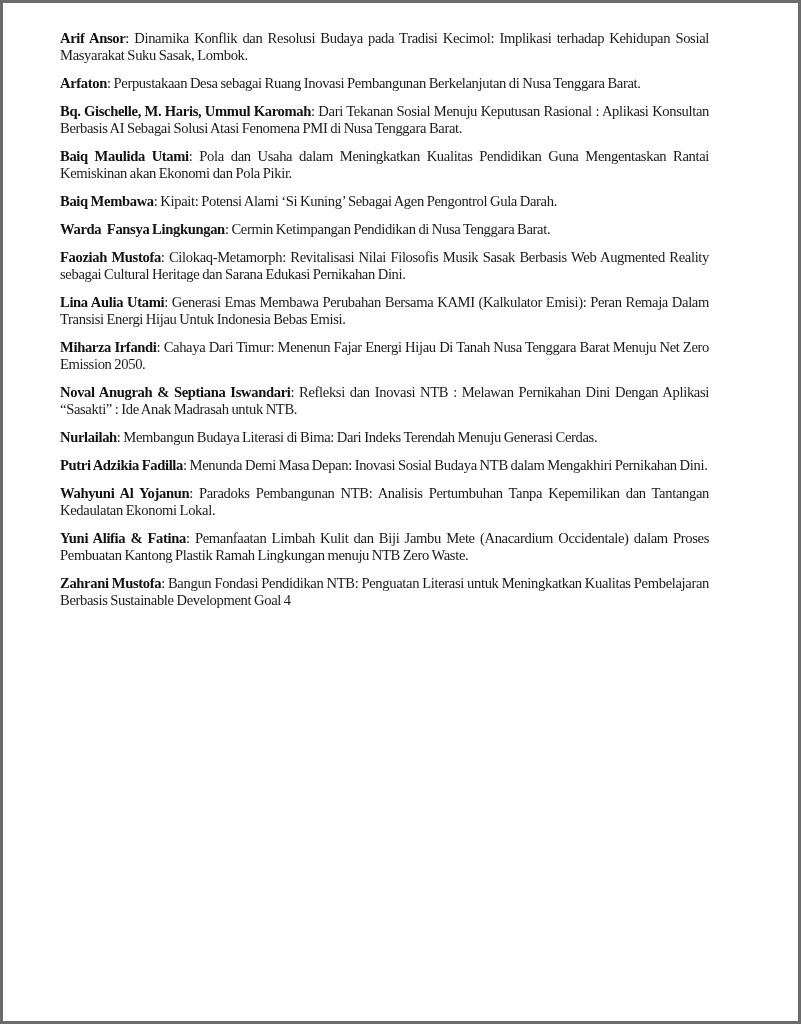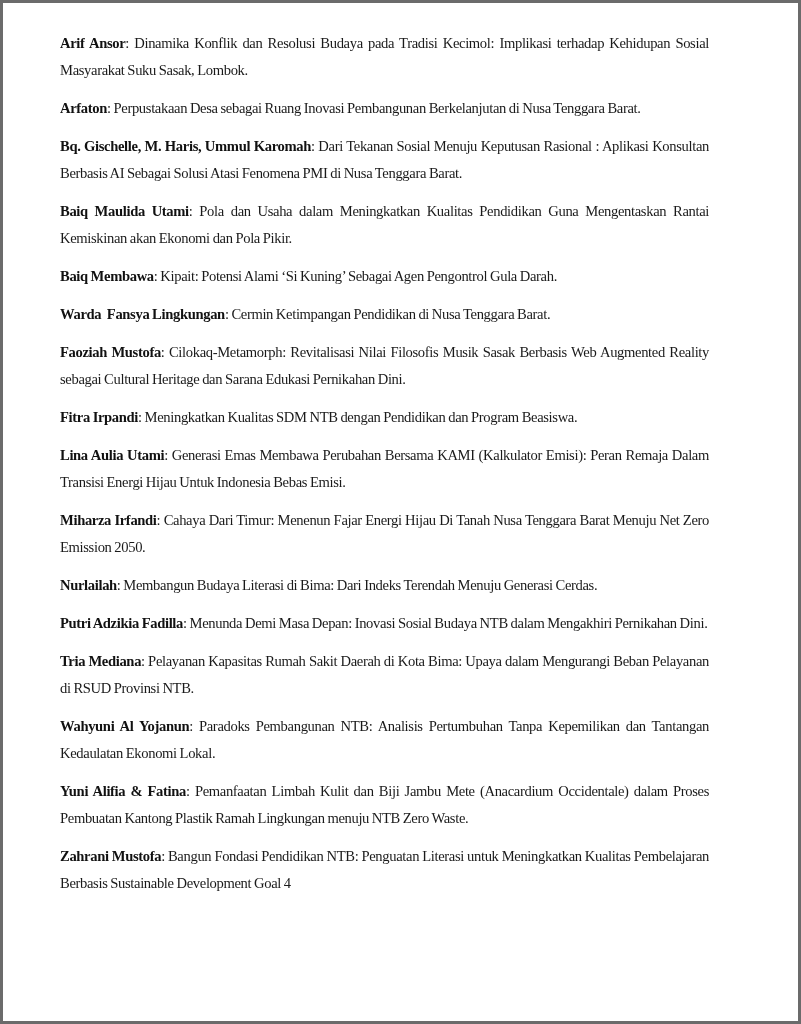--- a/index.html
+++ b/index.html
@@ -11,21 +11,21 @@
       box-shadow: 1px 1px 2px #9a9a9a;
       background: #ffffff;
       box-sizing: content-box;
     }
     .content {
       position: absolute;
       left: 57px; top: 27px;
       width: 649px;
       font-family: "Liberation Serif", "DejaVu Serif", serif;
       font-size: 14.6px;
-      line-height: 27px;
+      line-height: 17px;
       color: #1a1a1a;
       letter-spacing: -0.35px;
       word-spacing: -0.5px;
     }
     .entry {
       margin: 0 0 11px 0;
       text-align: justify;
     }
     .author { font-weight: bold; color: #111; }
   </style>
@@ -34,23 +34,22 @@
 
 <div class="frame">
   <div class="content">
     <p class="entry"><span class="author">Arif Ansor</span><span>: Dinamika Konflik dan Resolusi Budaya pada Tradisi Kecimol: Implikasi terhadap Kehidupan Sosial Masyarakat Suku Sasak, Lombok.</span></p>
     <p class="entry"><span class="author">Arfaton</span><span>: Perpustakaan Desa sebagai Ruang Inovasi Pembangunan Berkelanjutan di Nusa Tenggara Barat.</span></p>
     <p class="entry"><span class="author">Bq. Gischelle, M. Haris, Ummul Karomah</span><span>: Dari Tekanan Sosial Menuju Keputusan Rasional : Aplikasi Konsultan Berbasis AI Sebagai Solusi Atasi Fenomena PMI di Nusa Tenggara Barat.</span></p>
     <p class="entry"><span class="author">Baiq Maulida Utami</span><span>: Pola dan Usaha dalam Meningkatkan Kualitas Pendidikan Guna Mengentaskan Rantai Kemiskinan akan Ekonomi dan Pola Pikir.</span></p>
     <p class="entry"><span class="author">Baiq Membawa</span><span>: Kipait: Potensi Alami ‘Si Kuning’ Sebagai Agen Pengontrol Gula Darah.</span></p>
     <p class="entry"><span class="author" style="white-space:pre">Warda  Fansya Lingkungan</span><span>: Cermin Ketimpangan Pendidikan di Nusa Tenggara Barat.</span></p>
     <p class="entry"><span class="author">Faoziah Mustofa</span><span>: Cilokaq-Metamorph: Revitalisasi Nilai Filosofis Musik Sasak Berbasis Web Augmented Reality sebagai Cultural Heritage dan Sarana Edukasi Pernikahan Dini.</span></p>
-    <p class="entry"><span class="author">Fitra Irpandi</span><span>: Meningkatkan Kualitas SDM NTB dengan Pendidikan dan Program Beasiswa.</span></p>
     <p class="entry"><span class="author">Lina Aulia Utami</span><span>: Generasi Emas Membawa Perubahan Bersama KAMI (Kalkulator Emisi): Peran Remaja Dalam Transisi Energi Hijau Untuk Indonesia Bebas Emisi.</span></p>
     <p class="entry"><span class="author">Miharza Irfandi</span><span>: Cahaya Dari Timur: Menenun Fajar Energi Hijau Di Tanah Nusa Tenggara Barat Menuju Net Zero Emission 2050.</span></p>
+    <p class="entry"><span class="author">Noval Anugrah &amp; Septiana Iswandari</span><span>: Refleksi dan Inovasi NTB : Melawan Pernikahan Dini Dengan Aplikasi “Sasakti” : Ide Anak Madrasah untuk NTB.</span></p>
     <p class="entry"><span class="author">Nurlailah</span><span>: Membangun Budaya Literasi di Bima: Dari Indeks Terendah Menuju Generasi Cerdas.</span></p>
     <p class="entry"><span class="author">Putri Adzikia Fadilla</span><span>: Menunda Demi Masa Depan: Inovasi Sosial Budaya NTB dalam Mengakhiri Pernikahan Dini.</span></p>
-    <p class="entry"><span class="author">Tria Mediana</span><span>: Pelayanan Kapasitas Rumah Sakit Daerah di Kota Bima: Upaya dalam Mengurangi Beban Pelayanan di RSUD Provinsi NTB.</span></p>
     <p class="entry"><span class="author">Wahyuni Al Yojanun</span><span>: Paradoks Pembangunan NTB: Analisis Pertumbuhan Tanpa Kepemilikan dan Tantangan Kedaulatan Ekonomi Lokal.</span></p>
     <p class="entry"><span class="author">Yuni Alifia &amp; Fatina</span><span>: Pemanfaatan Limbah Kulit dan Biji Jambu Mete (Anacardium Occidentale) dalam Proses Pembuatan Kantong Plastik Ramah Lingkungan menuju NTB Zero Waste.</span></p>
     <p class="entry"><span class="author">Zahrani Mustofa</span><span>: Bangun Fondasi Pendidikan NTB: Penguatan Literasi untuk Meningkatkan Kualitas Pembelajaran Berbasis Sustainable Development Goal 4</span></p>
   </div>
 </div>
 
 </body></html>

